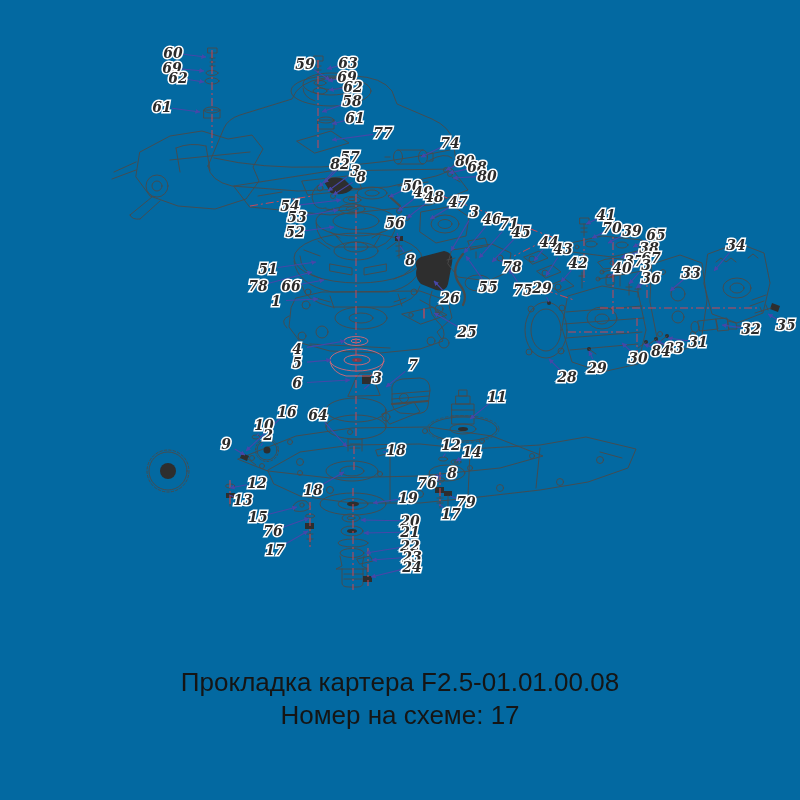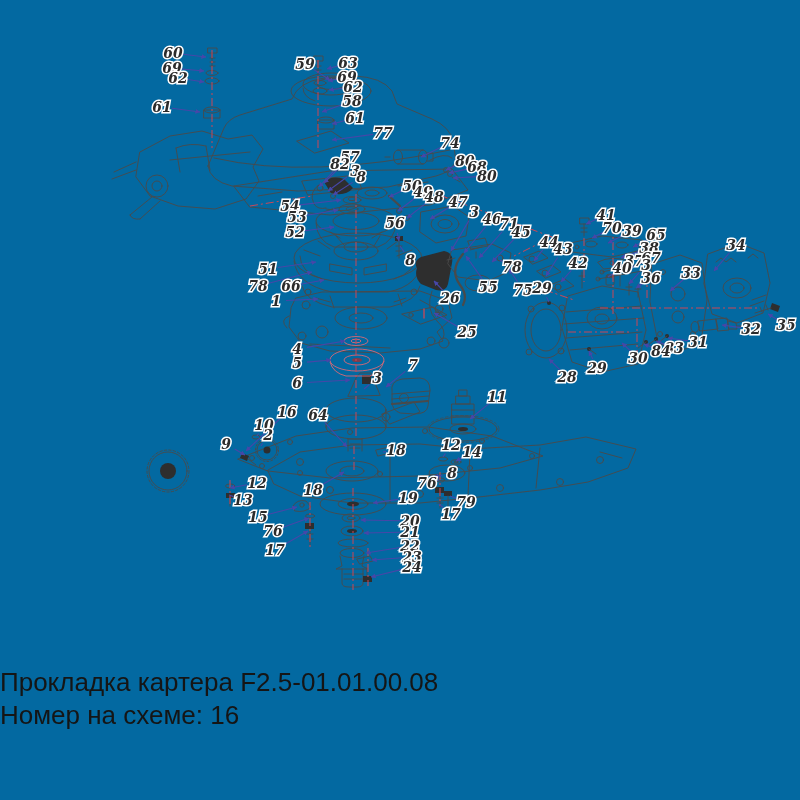--- a/index.html
+++ b/index.html
@@ -13,21 +13,21 @@
   .ink *{stroke:var(--ink);fill:none;stroke-width:.9;stroke-linecap:round;stroke-linejoin:round;}
   .ink .dark{fill:#2e2e2e;stroke:none;}
   .ink .thick{stroke-width:2.2;}
   .hl *{stroke:var(--highlight);fill:none;stroke-width:1;}
   .hl .dark{fill:#7e3c4c;stroke:none;}
   .red *{stroke:var(--centerline);fill:none;stroke-width:1;stroke-dasharray:8 3 2 3;}
   .redline{stroke:var(--centerline) !important;fill:none;stroke-width:1.3 !important;stroke-dasharray:none !important;}
   .leader{stroke:var(--leader);stroke-width:1.1;}
   text.callout{font-family:"DejaVu Serif",serif;font-style:italic;font-weight:700;font-size:14px;
        fill:var(--label);text-anchor:middle;paint-order:stroke;stroke:#ffffff;stroke-width:3px;}
-  .caption{position:absolute;left:0;right:0;top:666px;color:#151515;
+  .caption{position:absolute;left:0;right:0;top:666px;text-align:center;color:#151515;
            font-size:26px;line-height:33px;}
 </style>
 </head>
 <body>
 
 <div class="stage">
   <svg width="800" height="800" viewBox="0 0 800 800">
     <defs>
       <marker id="arrowhead" viewBox="0 0 8 8" refX="7.5" refY="4" markerWidth="4.5" markerHeight="4.5" orient="auto">
         <path d="M0,0 L8,4 L0,8 Z" fill="#4747a8"></path>
@@ -552,15 +552,15 @@
         <text x="410" y="526" class="callout">20</text>
         <text x="410" y="537" class="callout">21</text>
         <text x="410" y="551" class="callout">22</text>
         <text x="412" y="562" class="callout">23</text>
         <text x="412" y="572" class="callout">24</text>
       </g>
   </svg>
 
   <div class="caption">
     <div>Прокладка картера F2.5-01.01.00.08</div>
-    <div>Номер на схеме: 16</div>
+    <div>Номер на схеме: 17</div>
   </div>
 </div>
 
 </body></html>

